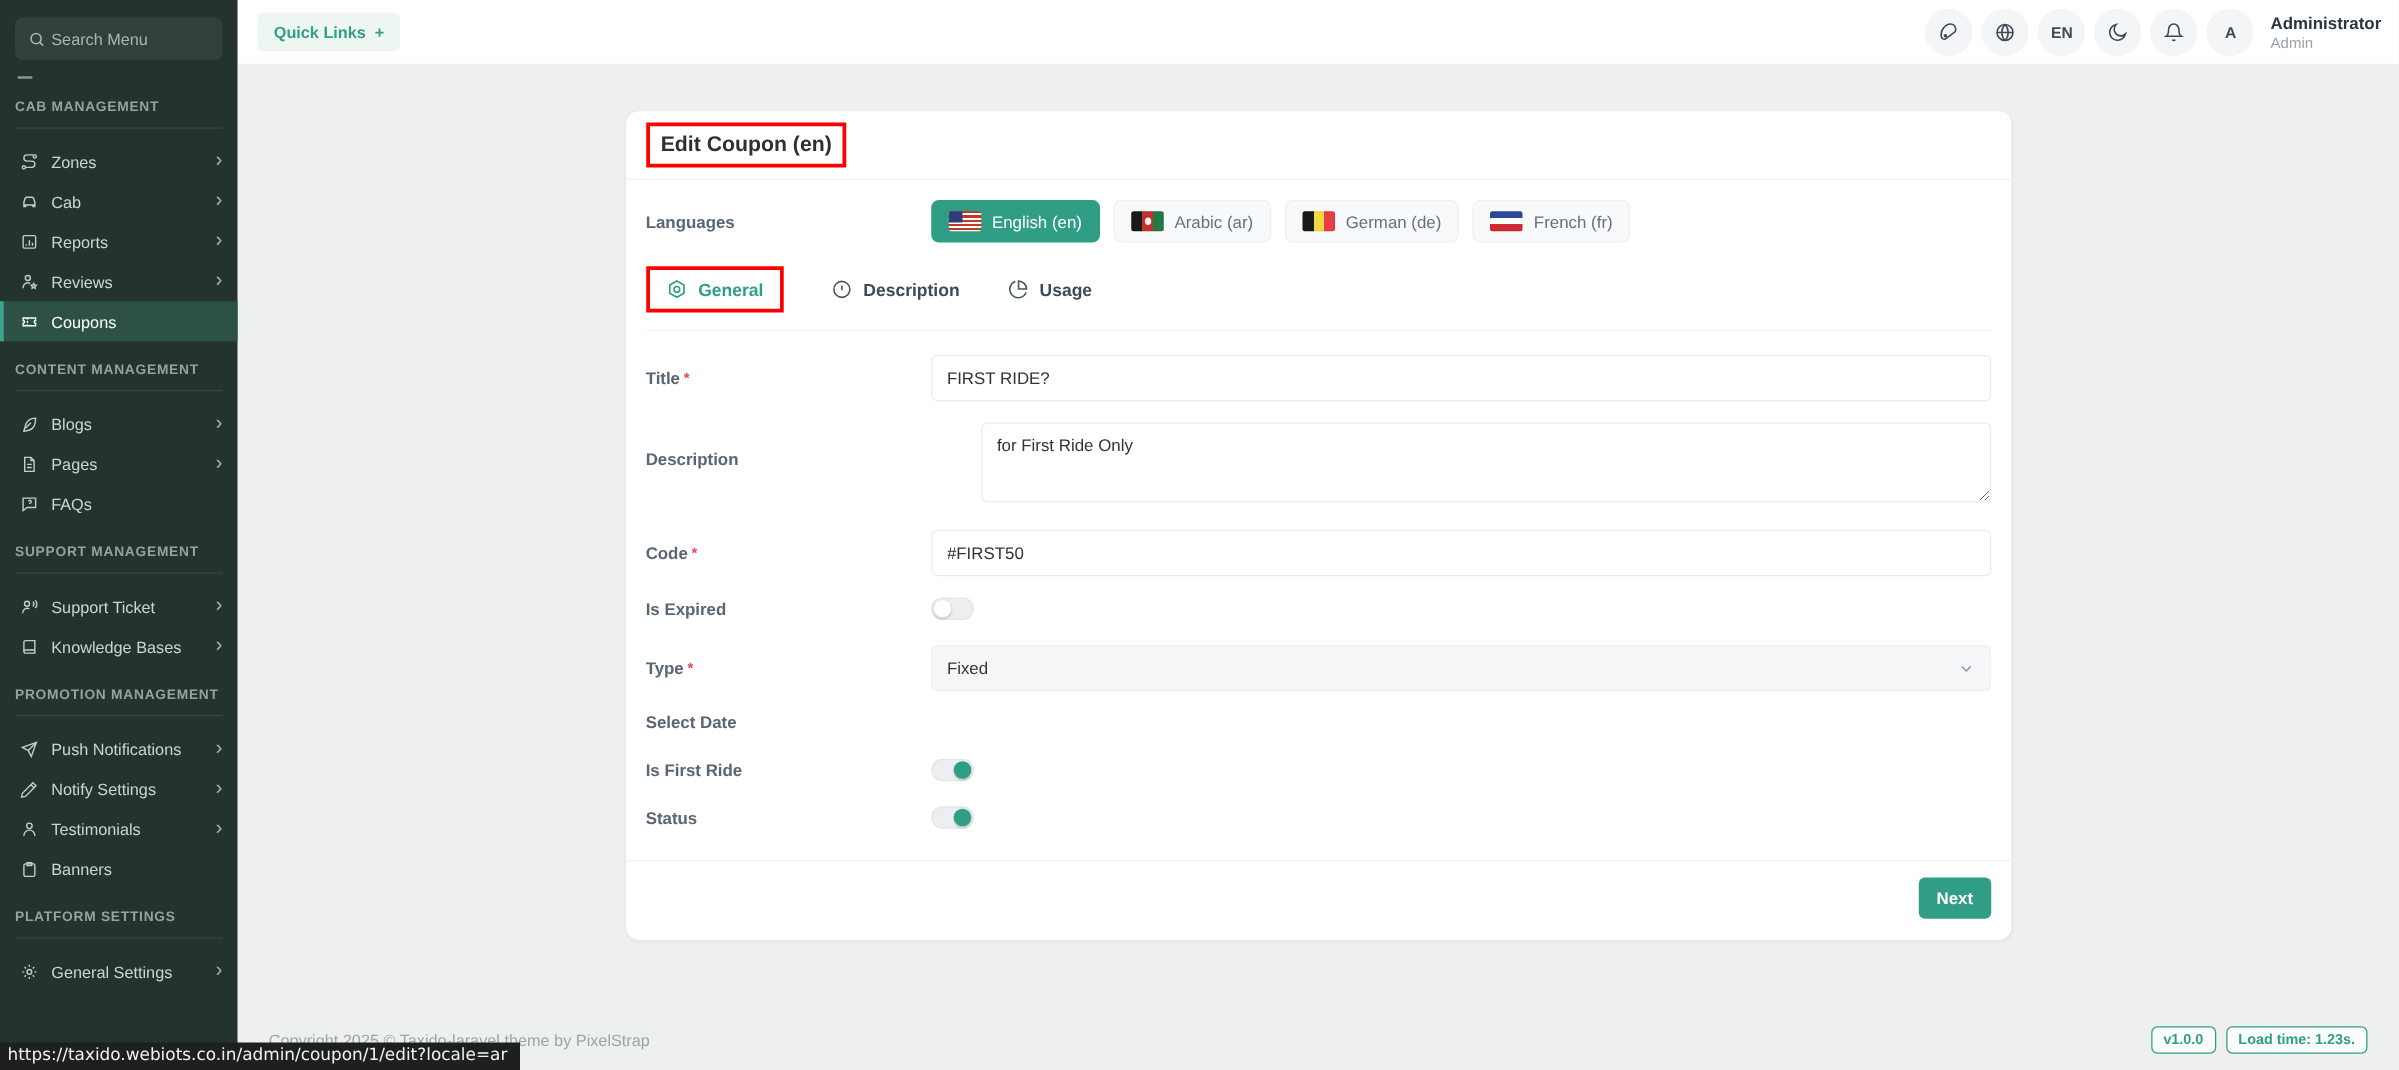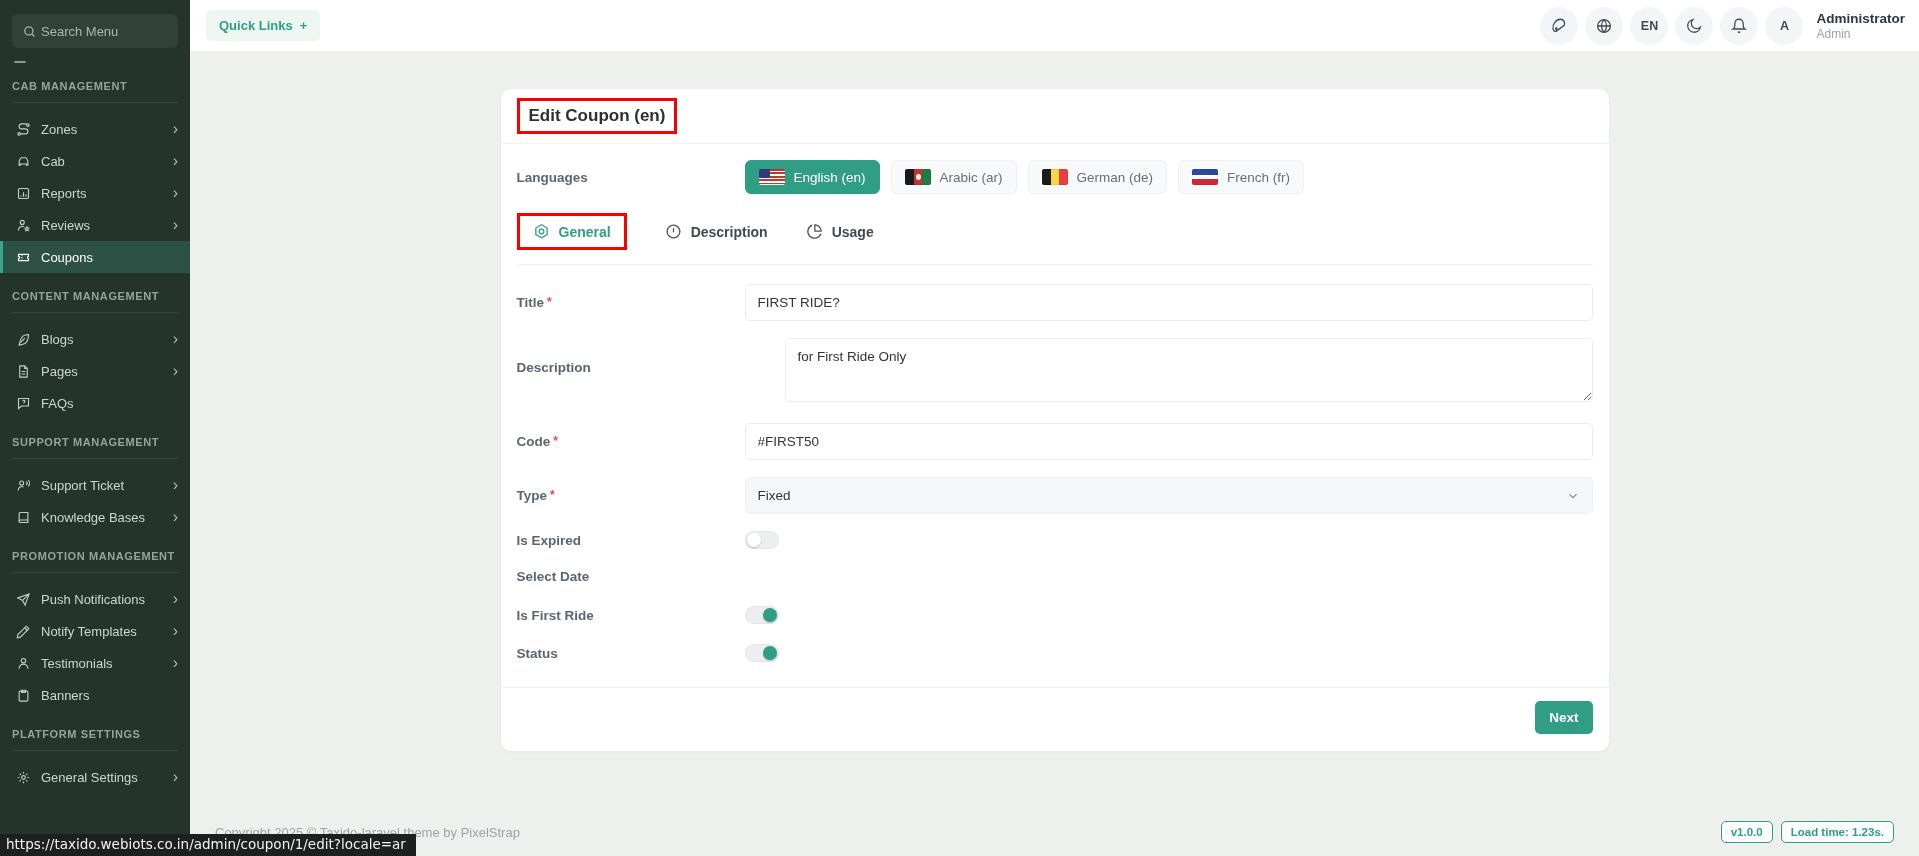--- a/index.html
+++ b/index.html
@@ -257,21 +257,21 @@
         <span>Push Notifications</span>
         <span class="chev">›</span>
       </div>
       <div class="item">
         <span class="ic">
             <svg width="15" height="15" viewBox="0 0 24 24" fill="none" stroke="currentColor" stroke-width="1.8">
               <path d="M16.5 3.5l4 4L7 21l-5 1 1-5z"></path>
               <path d="M14 6l4 4"></path>
             </svg>
           </span>
-        <span>Notify Templates</span>
+        <span>Notify Settings</span>
         <span class="chev">›</span>
       </div>
       <div class="item">
         <span class="ic">
             <svg width="15" height="15" viewBox="0 0 24 24" fill="none" stroke="currentColor" stroke-width="1.8">
               <circle cx="12" cy="7.5" r="3.5"></circle>
               <path d="M5 20.5v-.5a7 7 0 0 1 14 0v.5"></path>
             </svg>
           </span>
         <span>Testimonials</span>
@@ -420,43 +420,43 @@
         </div>
       </div>
 
       <div class="row">
         <div class="lbl req">Code</div>
         <div class="controls">
           <input class="inp" type="text" value="#FIRST50" style="">
         </div>
       </div>
 
+      <div class="row row-compact">
+        <div class="lbl">Is Expired</div>
+        <div class="controls">
+          <div class="toggle">
+              <span class="knob"></span>
+            </div>
+        </div>
+      </div>
+
       <div class="row">
         <div class="lbl req">Type</div>
         <div class="controls">
           <div class="select">
             <span>Fixed</span>
             <span class="sel-chev">
                 <svg width="14" height="14" viewBox="0 0 24 24" fill="none" stroke="currentColor" stroke-width="2">
                   <path d="M6 9l6 6 6-6"></path>
                 </svg>
               </span>
           </div>
         </div>
       </div>
 
-      <div class="row row-compact">
-        <div class="lbl">Is Expired</div>
-        <div class="controls">
-          <div class="toggle">
-              <span class="knob"></span>
-            </div>
-        </div>
-      </div>
-
       <div class="row row-date">
         <div class="lbl">Select Date</div>
         <div class="controls"></div>
       </div>
 
       <div class="row row-compact">
         <div class="lbl">Is First Ride</div>
         <div class="controls">
           <div class="toggle on">
               <span class="knob"></span>

